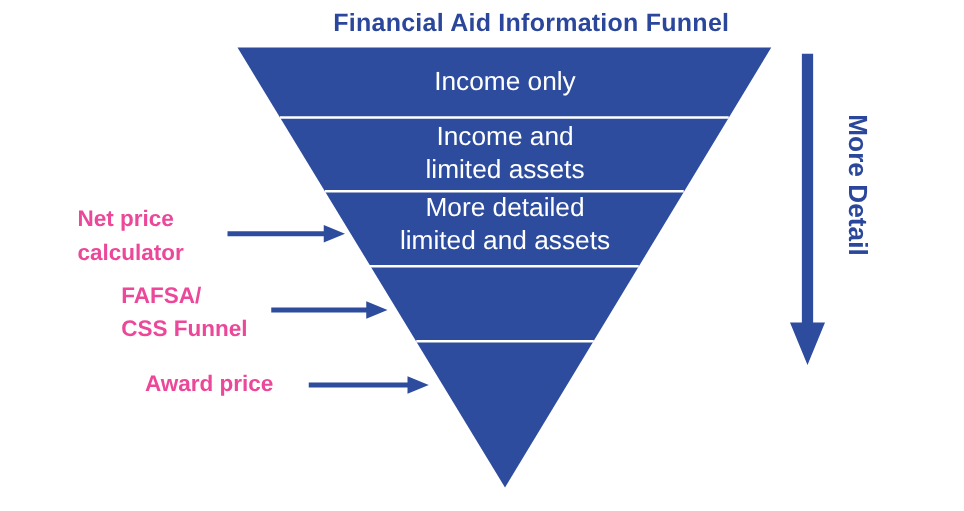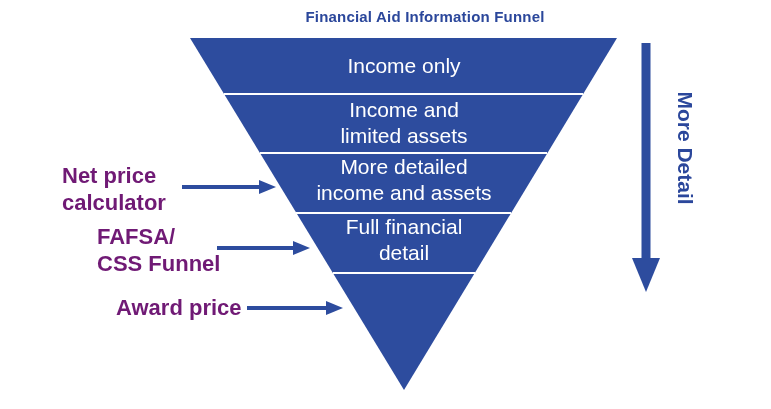--- a/index.html
+++ b/index.html
@@ -11,40 +11,40 @@
     font-family: "Liberation Sans", sans-serif;
     overflow: hidden;
   }
   .diagram-svg { position: absolute; left: 0; top: 0; }
   .title {
     position: absolute;
     left: 130px;
     top: 8px;
     width: 590px;
     text-align: center;
-    font-size: 15px;
+    font-size: 20px;
     font-weight: bold;
     color: #2B479B;
     letter-spacing: 0.2px;
   }
   .level-label {
     position: absolute;
     left: 404px;
     transform: translateX(-50%);
     text-align: center;
     color: #ffffff;
     font-size: 21px;
     line-height: 26px;
     white-space: pre-line;
     width: 320px;
   }
   .side-label {
     position: absolute;
-    color: #701a75;
-    font-size: 22px;
+    color: #ec4899;
+    font-size: 18px;
     font-weight: bold;
     line-height: 27px;
     white-space: pre-line;
   }
   .more-detail-label {
     position: absolute;
     left: 685px;
     top: 148px;
     transform: translate(-50%, -50%) rotate(90deg);
     color: #2B479B;
@@ -85,23 +85,21 @@
       <polygon points="632,258 660,258 646,292" fill="#2D4C9E"></polygon>
     </g>
   </svg>
 
   <div class="title">Financial Aid Information Funnel</div>
 
   <div class="level-label" style="top:53px">Income only</div>
   <div class="level-label" style="top:97px">Income and
 limited assets</div>
   <div class="level-label" style="top:154px">More detailed
-income and assets</div>
-  <div class="level-label" style="top:214px">Full financial
-detail</div>
+limited and assets</div>
 
   <div class="side-label" style="left:62px;  top:162px">Net price
 calculator</div>
   <div class="side-label" style="left:97px;  top:223px">FAFSA/
 CSS Funnel</div>
   <div class="side-label" style="left:116px; top:294px">Award price</div>
 
   <div class="more-detail-label">More Detail</div>
 
 </div>

